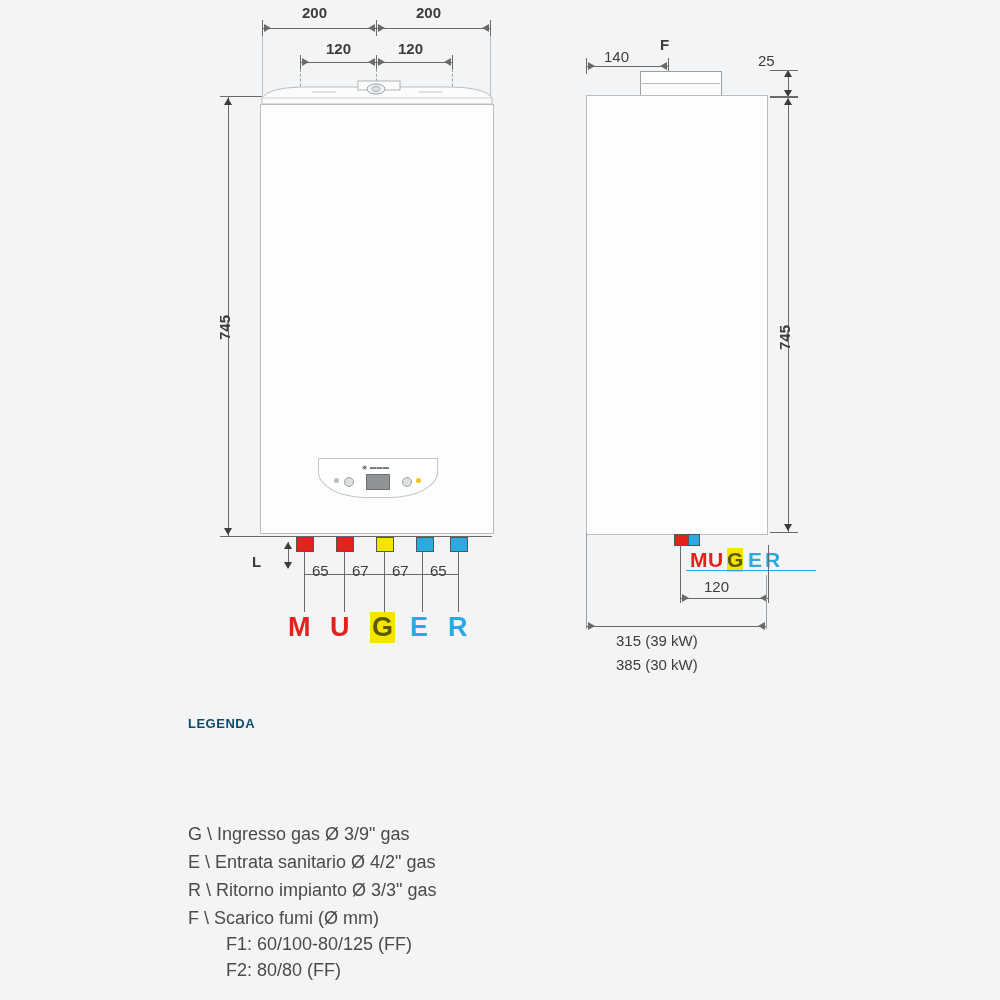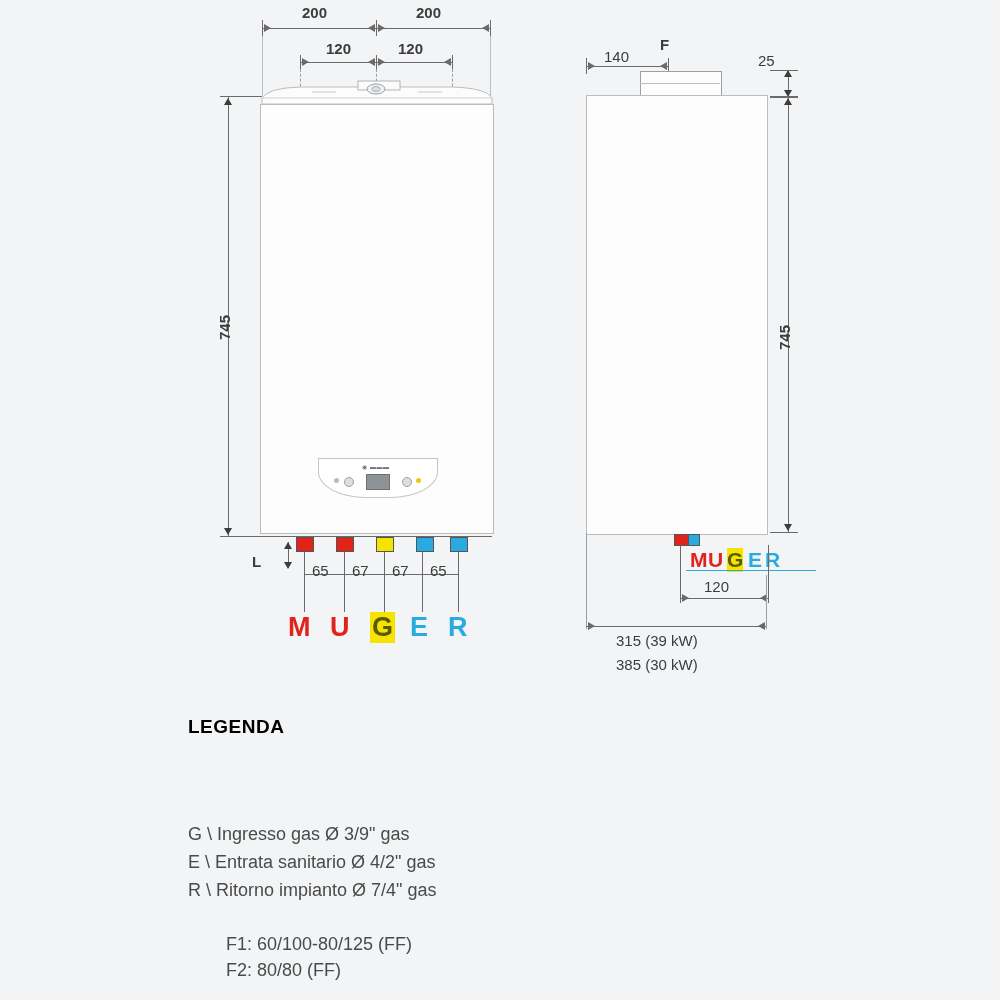--- a/index.html
+++ b/index.html
@@ -76,23 +76,23 @@
 
   .muger-small {
     position: absolute;
     font-size: 21px;
     font-weight: bold;
     font-family: "Liberation Sans", sans-serif;
   }
 
   .legend-title {
     position: absolute;
-    font-size: 19px;
+    font-size: 13px;
     font-weight: bold;
-    color: #000000;
+    color: #0c4a6e;
     letter-spacing: 0.5px;
   }
   .legend-row {
     position: absolute;
     font-size: 18px;
     color: #4a4a4a;
     white-space: nowrap;
   }
 
   
@@ -294,17 +294,18 @@
   <div class="line-h" style="left:586px; top:626px; width:180px;"></div>
   <div class="arrow-right" style="left:588px; top:622px;"></div>
   <div class="arrow-left" style="left:758px; top:622px;"></div>
   <div class="dim-label" style="left:616px; top:632px;">315 (39 kW)</div>
   <div class="dim-label" style="left:616px; top:656px;">385 (30 kW)</div>
 
   <div class="legend-title" style="left:188px; top:716px;">LEGENDA</div>
 
   <div class="legend-row" style="left:188px; top:824px;">G \  Ingresso gas Ø 3/9" gas</div>
   <div class="legend-row" style="left:188px; top:852px;">E \  Entrata sanitario Ø 4/2" gas</div>
-  <div class="legend-row" style="left:188px; top:880px;">R \  Ritorno impianto Ø 7/4" gas</div>
+  <div class="legend-row" style="left:188px; top:880px;">R \  Ritorno impianto Ø 3/3" gas</div>
+  <div class="legend-row" style="left:188px; top:908px;">F \  Scarico fumi (Ø mm)</div>
   <div class="legend-row" style="left:226px; top:934px;">F1: 60/100-80/125 (FF)</div>
   <div class="legend-row" style="left:226px; top:960px;">F2: 80/80 (FF)</div>
 
 </div>
 
 </body></html>

